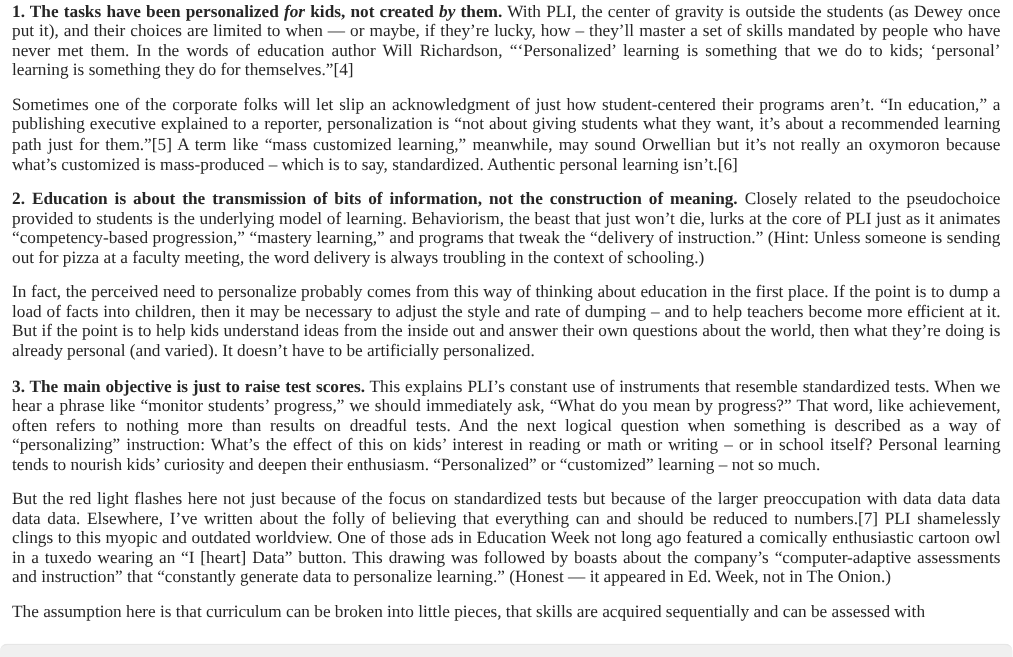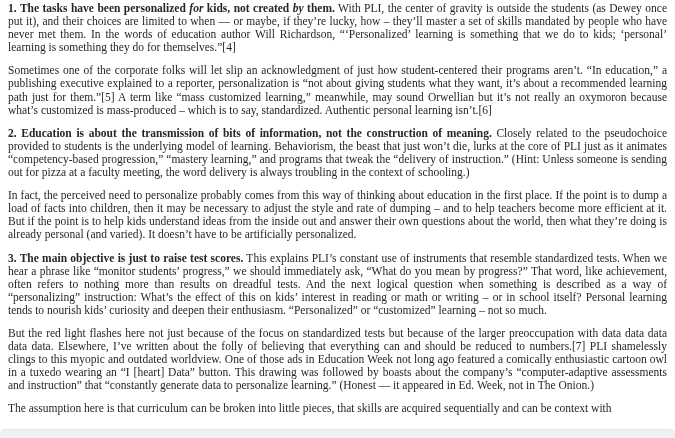--- a/index.html
+++ b/index.html
@@ -43,16 +43,16 @@
 </head>
 <body>
 
 <main id="article" class="article">
     <p><span class="b">1. The tasks have been personalized </span><span class="bi">for</span><span class="b"> kids, not created </span><span class="bi">by</span><span class="b"> them.</span><span class="n"> With PLI, the center of gravity is outside the students (as Dewey once put it), and their choices are limited to when — or maybe, if they’re lucky, how – they’ll master a set of skills mandated by people who have never met them. In the words of education author Will Richardson, “‘Personalized’ learning is something that we do to kids; ‘personal’ learning is something they do for themselves.”[4]</span></p>
     <p><span class="n">Sometimes one of the corporate folks will let slip an acknowledgment of just how student-centered their programs aren’t. “In education,” a publishing executive explained to a reporter, personalization is “not about giving students what they want, it’s about a recommended learning path just for them.”[5] A term like “mass customized learning,” meanwhile, may sound Orwellian but it’s not really an oxymoron because what’s customized </span><span class="i">is</span><span class="n"> mass-produced – which is to say, standardized. Authentic personal learning isn’t.[6]</span></p>
     <p><span class="b">2. Education is about the transmission of bits of information, not the construction of meaning.</span><span class="n"> Closely related to the pseudochoice provided to students is the underlying model of learning. Behaviorism, the beast that just won’t die, lurks at the core of PLI just as it animates “competency-based progression,” “mastery learning,” and programs that tweak the “delivery of instruction.” (Hint: Unless someone is sending out for pizza at a faculty meeting, the word </span><span class="i">delivery</span><span class="n"> is always troubling in the context of schooling.)</span></p>
     <p><span class="n">In fact, the perceived need to personalize probably comes from this way of thinking about education in the first place. If the point is to dump a load of facts into children, then it may be necessary to adjust the style and rate of dumping – and to help teachers become more efficient at it. But if the point is to help kids understand ideas from the inside out and answer their own questions about the world, then what they’re doing is already personal (and varied). It doesn’t have to be artificially personalized.</span></p>
     <p><span class="b">3. The main objective is just to raise test scores.</span><span class="n"> This explains PLI’s constant use of instruments that resemble standardized tests. When we hear a phrase like “monitor students’ progress,” we should immediately ask, “What do you mean by </span><span class="i">progress</span><span class="n">?” That word, like </span><span class="i">achievement</span><span class="n">, often refers to nothing more than results on dreadful tests. And the next logical question when something is described as a way of “personalizing” instruction: What’s the effect of this on kids’ </span><span class="i">interest</span><span class="n"> in reading or math or writing – or in school itself? Personal learning tends to nourish kids’ curiosity and deepen their enthusiasm. “Personalized” or “customized” learning – not so much.</span></p>
     <p><span class="n">But the red light flashes here not just because of the focus on standardized tests but because of the larger preoccupation with data data data data data. Elsewhere, I’ve written about the folly of believing that everything can and should be reduced to numbers.[7] PLI shamelessly clings to this myopic and outdated worldview. One of those ads in </span><span class="i">Education Week</span><span class="n"> not long ago featured a comically enthusiastic cartoon owl in a tuxedo wearing an “I [heart] Data” button. This drawing was followed by boasts about the company’s “computer-adaptive assessments and instruction” that “constantly generate data to personalize learning.” (Honest — it appeared in </span><span class="i">Ed. Week</span><span class="n">, not in </span><span class="i">The Onion</span><span class="n">.)</span></p>
-    <p><span class="n">The assumption here is that curriculum can be broken into little pieces, that skills are acquired sequentially and can be context with</span></p>
+    <p><span class="n">The assumption here is that curriculum can be broken into little pieces, that skills are acquired sequentially and can be assessed with</span></p>
   </main>
 
 <div class="bottom-bar"></div>
 
 </body></html>

